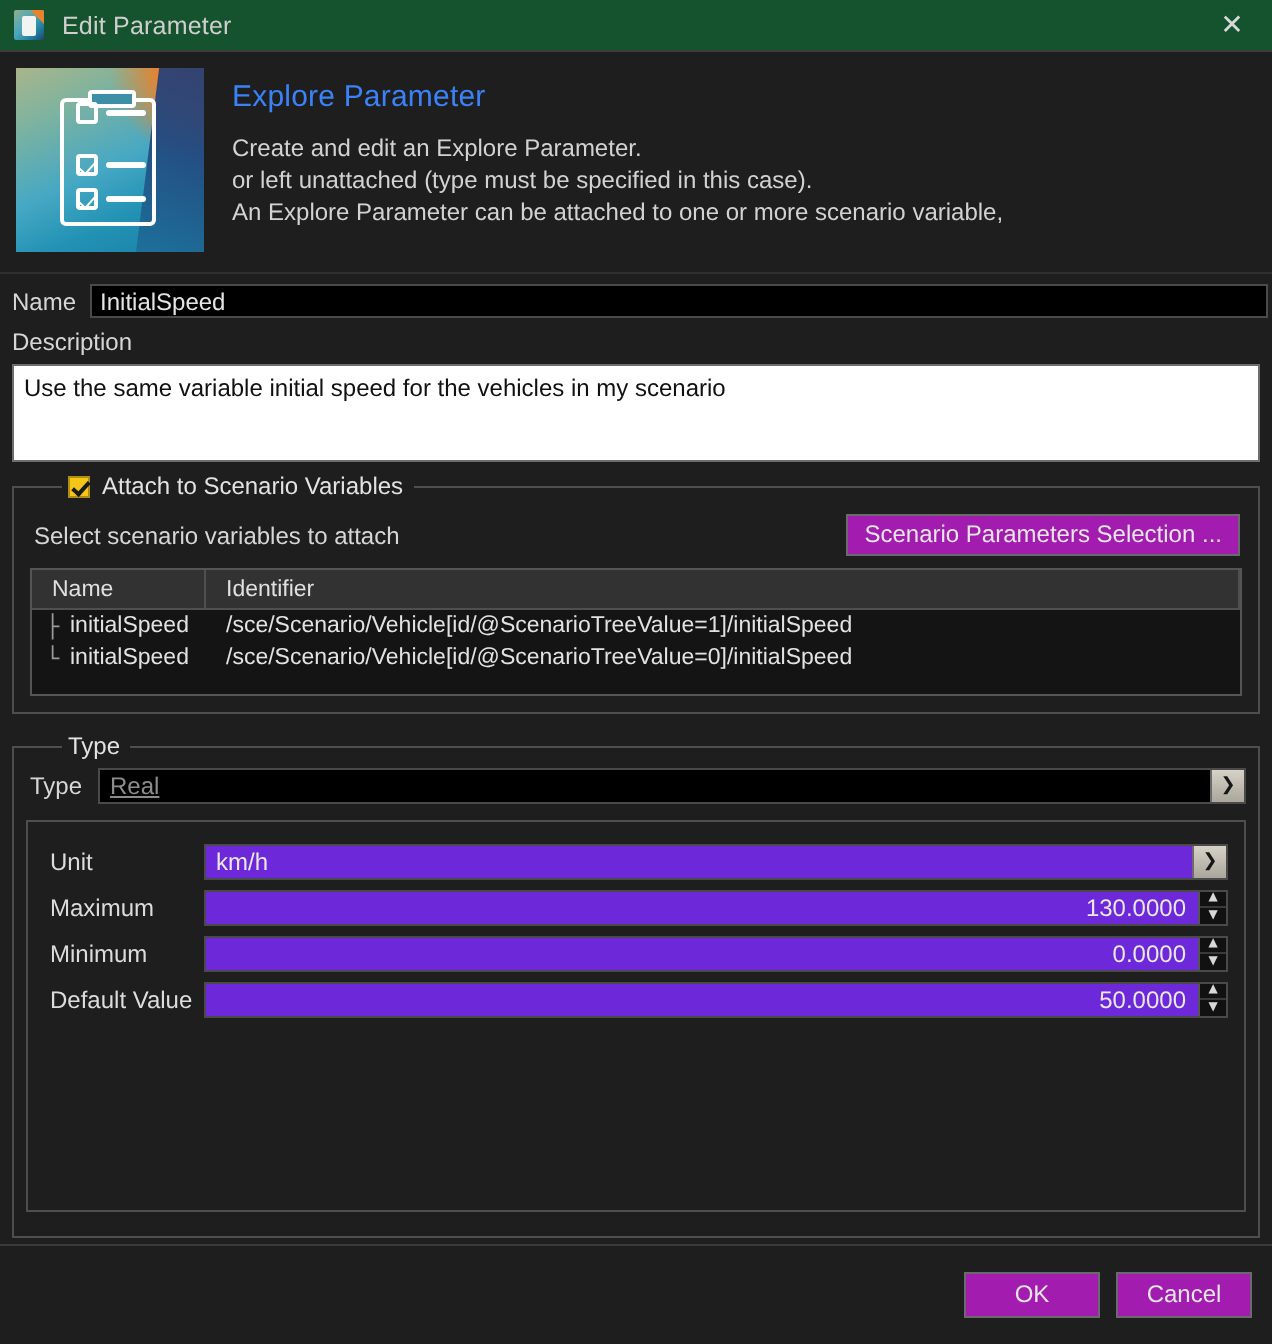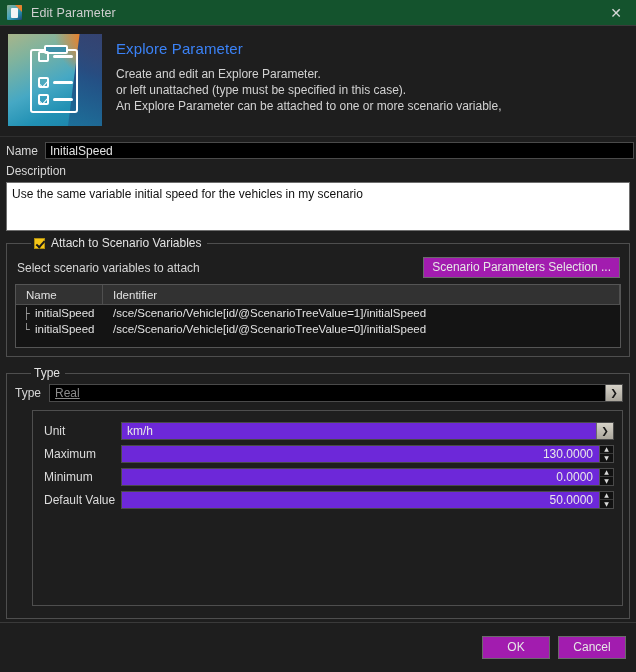--- a/index.html
+++ b/index.html
@@ -301,21 +301,20 @@
     color: #161616;
     font-size: 9px;
     font-family: "DejaVu Sans", sans-serif;
   }
 
   .inner-panel {
     margin-top: 8px;
     border: 1px solid #4e4e4e;
     height: 196px;
     padding: 10px 8px 0 8px;
-    margin-left: 19px;
   }
   .field-row {
     display: flex;
     align-items: center;
     height: 19px;
     margin-bottom: 4px;
   }
   .field-label {
     width: 80px;
     font-size: 12px;

